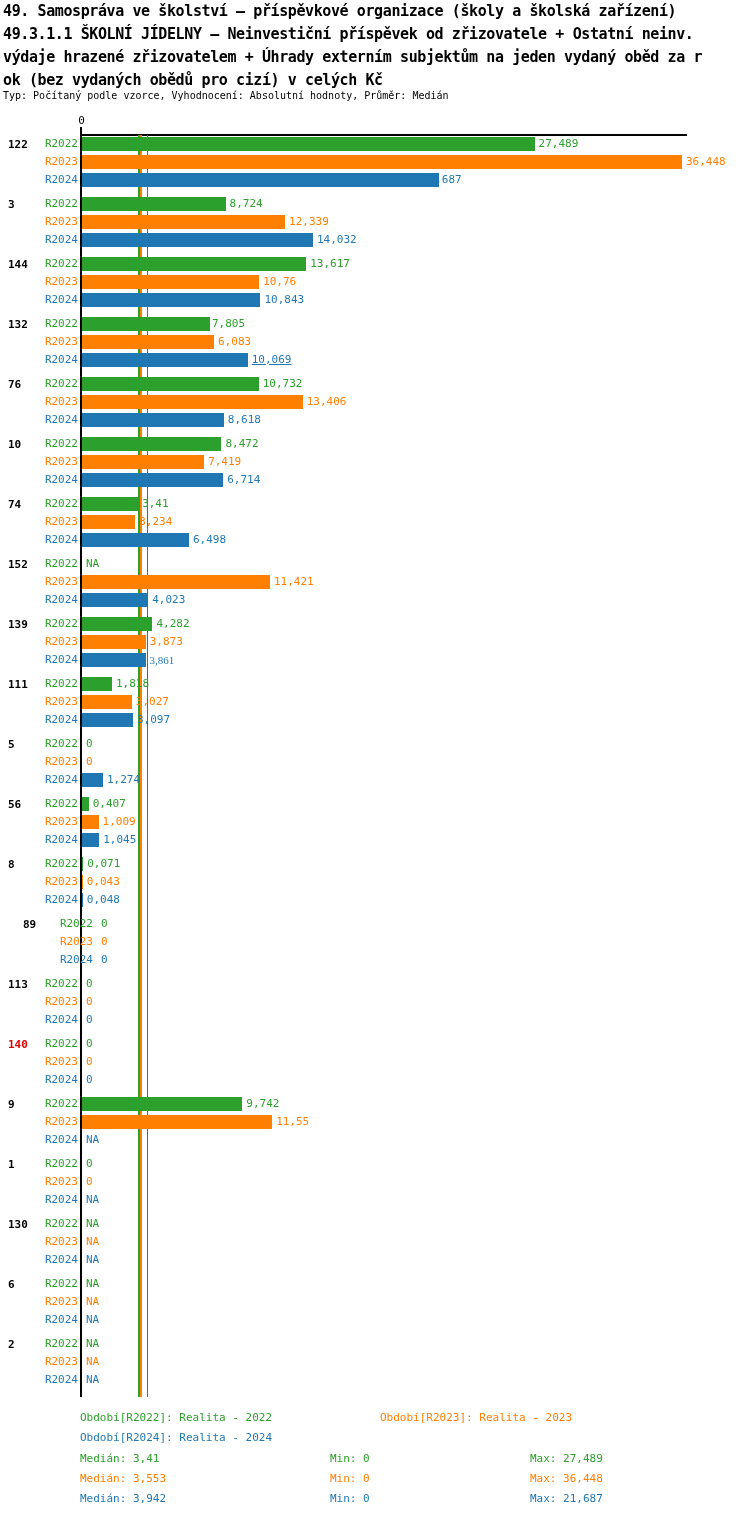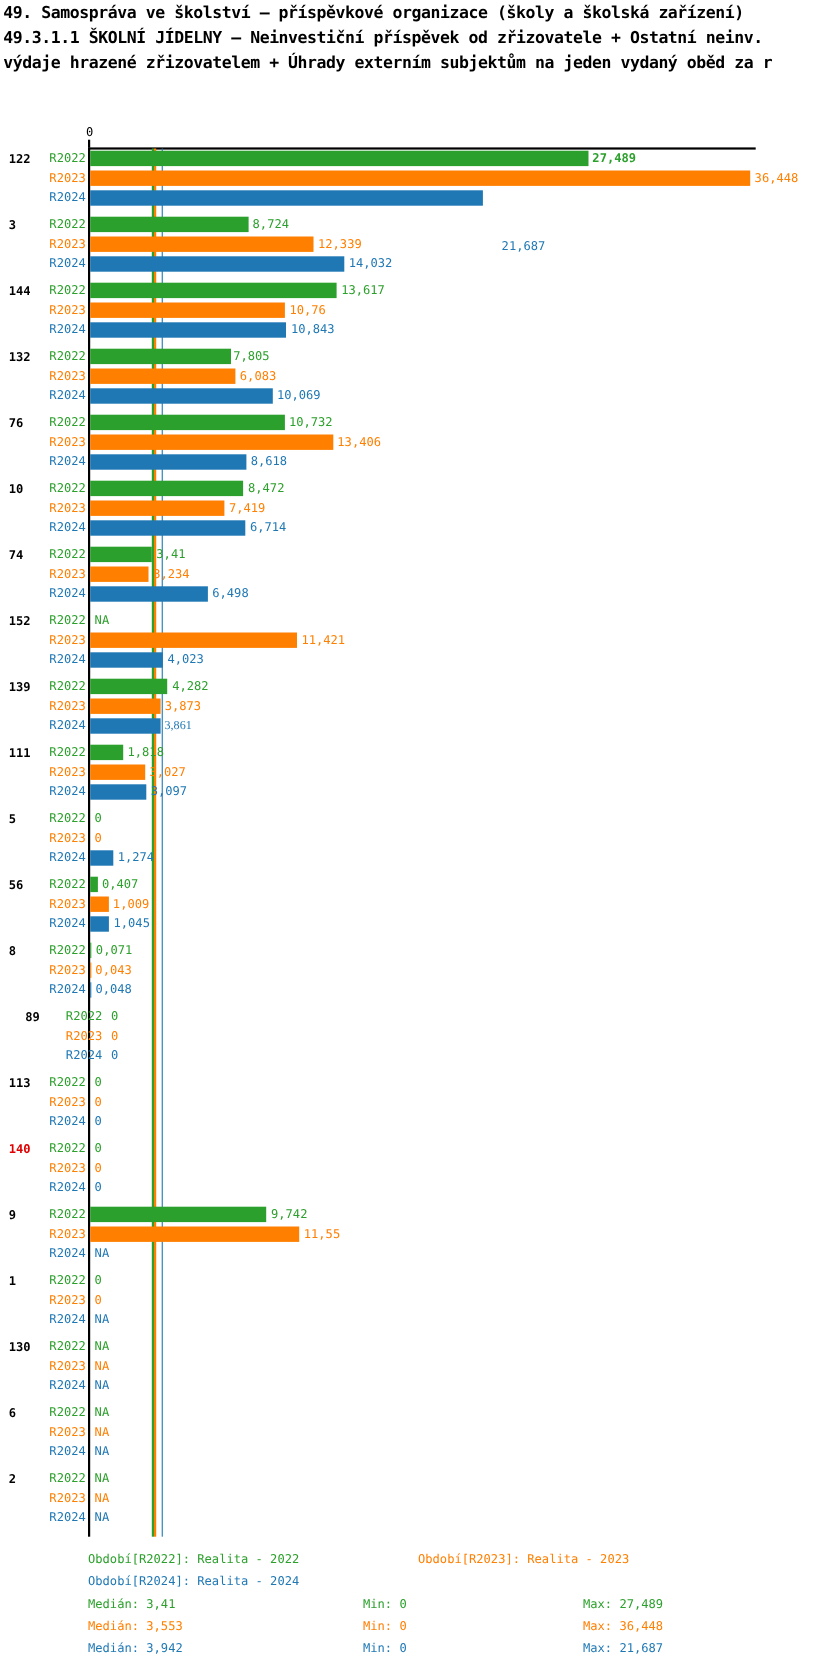--- a/index.html
+++ b/index.html
@@ -25,46 +25,48 @@
   .c2024{color:#1f78b4;}
 </style>
 </head>
 <body>
 
 <div class="page">
 
   <div class="abs title-line" style="top:3px">49. Samospráva ve školství – příspěvkové organizace (školy a školská zařízení)</div>
   <div class="abs title-line" style="top:26px">49.3.1.1 ŠKOLNÍ JÍDELNY – Neinvestiční příspěvek od zřizovatele + Ostatní neinv.</div>
   <div class="abs title-line" style="top:49px">výdaje hrazené zřizovatelem + Úhrady externím subjektům na jeden vydaný oběd za r</div>
+  <div class="abs title-line" style="top:72px">ok (bez vydaných obědů pro cizí) v celých Kč</div>
+  <div class="abs meta-line" style="top:90px">Typ: Počítaný podle vzorce, Vyhodnocení: Absolutní hodnoty, Průměr: Medián</div>
 
   <div class="abs zero-label" style="left:75px;top:115px;width:13px;text-align:center">0</div>
   <div class="abs tick" style="left:80px;top:127px;width:2px;height:7px"></div>
   <div class="abs axis-h" style="left:80px;top:134px;width:607px;height:2px"></div>
   <div class="abs axis-v" style="left:80px;top:134px;width:2px;height:1263px"></div>
 
   <div id="plot">
       <div class="median-line" style="left: 138.135px; top: 135px; height: 1262px; background: rgb(44, 160, 44);"></div>
       <div class="median-line" style="left: 140.489px; top: 135px; height: 1262px; background: rgb(255, 127, 0);"></div>
       <div class="median-line" style="left: 146.892px; top: 135px; height: 1262px; background: rgb(31, 120, 180);"></div>
       <div class="group" style="top: 135px;">
         <div class="group-num" style="color: rgb(0, 0, 0);">122</div>
         <div class="row" style="top: 2px;">
           <span class="year-label" style="color: rgb(44, 160, 44);">R2022</span>
           <div class="bar" style="left: 82px; width: 452.519px; background: rgb(44, 160, 44);"></div>
-          <span class="val-label" style="color: rgb(44, 160, 44); left: 538.519px; font-weight: bold;">27,489</span>
+          <span class="val-label" style="color: rgb(44, 160, 44); left: 538.519px;">27,489</span>
         </div>
         <div class="row" style="top: 20px;">
           <span class="year-label" style="color: rgb(255, 127, 0);">R2023</span>
           <div class="bar" style="left: 82px; width: 600px; background: rgb(255, 127, 0);"></div>
           <span class="val-label" style="color: rgb(255, 127, 0); left: 686px;">36,448</span>
         </div>
         <div class="row" style="top: 38px;">
           <span class="year-label" style="color: rgb(31, 120, 180);">R2024</span>
           <div class="bar" style="left: 82px; width: 357.007px; background: rgb(31, 120, 180);"></div>
-          <span class="val-label" style="color: rgb(31, 120, 180); left: 456px; margin-top: 44px;">21,687</span>
+          <span class="val-label" style="color: rgb(31, 120, 180); left: 422px;">21,687</span>
         </div>
       </div>
       <div class="group" style="top: 195px;">
         <div class="group-num" style="color: rgb(0, 0, 0);">3</div>
         <div class="row" style="top: 2px;">
           <span class="year-label" style="color: rgb(44, 160, 44);">R2022</span>
           <div class="bar" style="left: 82px; width: 143.613px; background: rgb(44, 160, 44);"></div>
           <span class="val-label" style="color: rgb(44, 160, 44); left: 229.613px;">8,724</span>
         </div>
         <div class="row" style="top: 20px;">
@@ -104,21 +106,21 @@
           <span class="val-label" style="color: rgb(44, 160, 44); left: 212px;">7,805</span>
         </div>
         <div class="row" style="top: 20px;">
           <span class="year-label" style="color: rgb(255, 127, 0);">R2023</span>
           <div class="bar" style="left: 82px; width: 132.04px; background: rgb(255, 127, 0);"></div>
           <span class="val-label" style="color: rgb(255, 127, 0); left: 218.04px;">6,083</span>
         </div>
         <div class="row" style="top: 38px;">
           <span class="year-label" style="color: rgb(31, 120, 180);">R2024</span>
           <div class="bar" style="left: 82px; width: 165.754px; background: rgb(31, 120, 180);"></div>
-          <span class="val-label" style="color: rgb(31, 120, 180); left: 251.754px;">10,069</span>
+          <span class="val-label" style="color: rgb(31, 120, 180); left: 251.754px; text-decoration: underline;">10,069</span>
         </div>
       </div>
       <div class="group" style="top: 375px;">
         <div class="group-num" style="color: rgb(0, 0, 0);">76</div>
         <div class="row" style="top: 2px;">
           <span class="year-label" style="color: rgb(44, 160, 44);">R2022</span>
           <div class="bar" style="left: 82px; width: 176.668px; background: rgb(44, 160, 44);"></div>
           <span class="val-label" style="color: rgb(44, 160, 44); left: 262.668px;">10,732</span>
         </div>
         <div class="row" style="top: 20px;">

